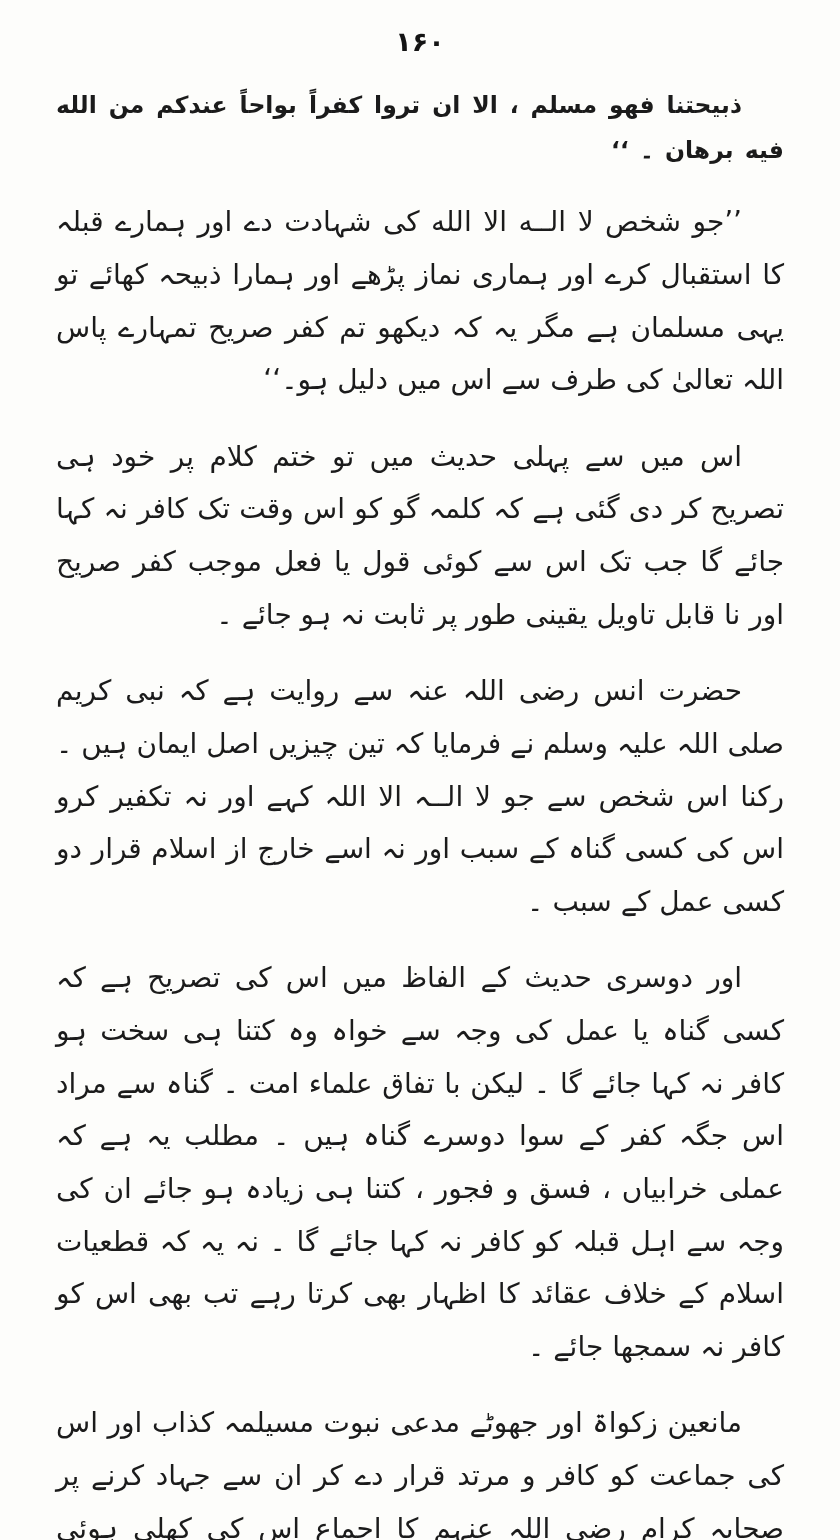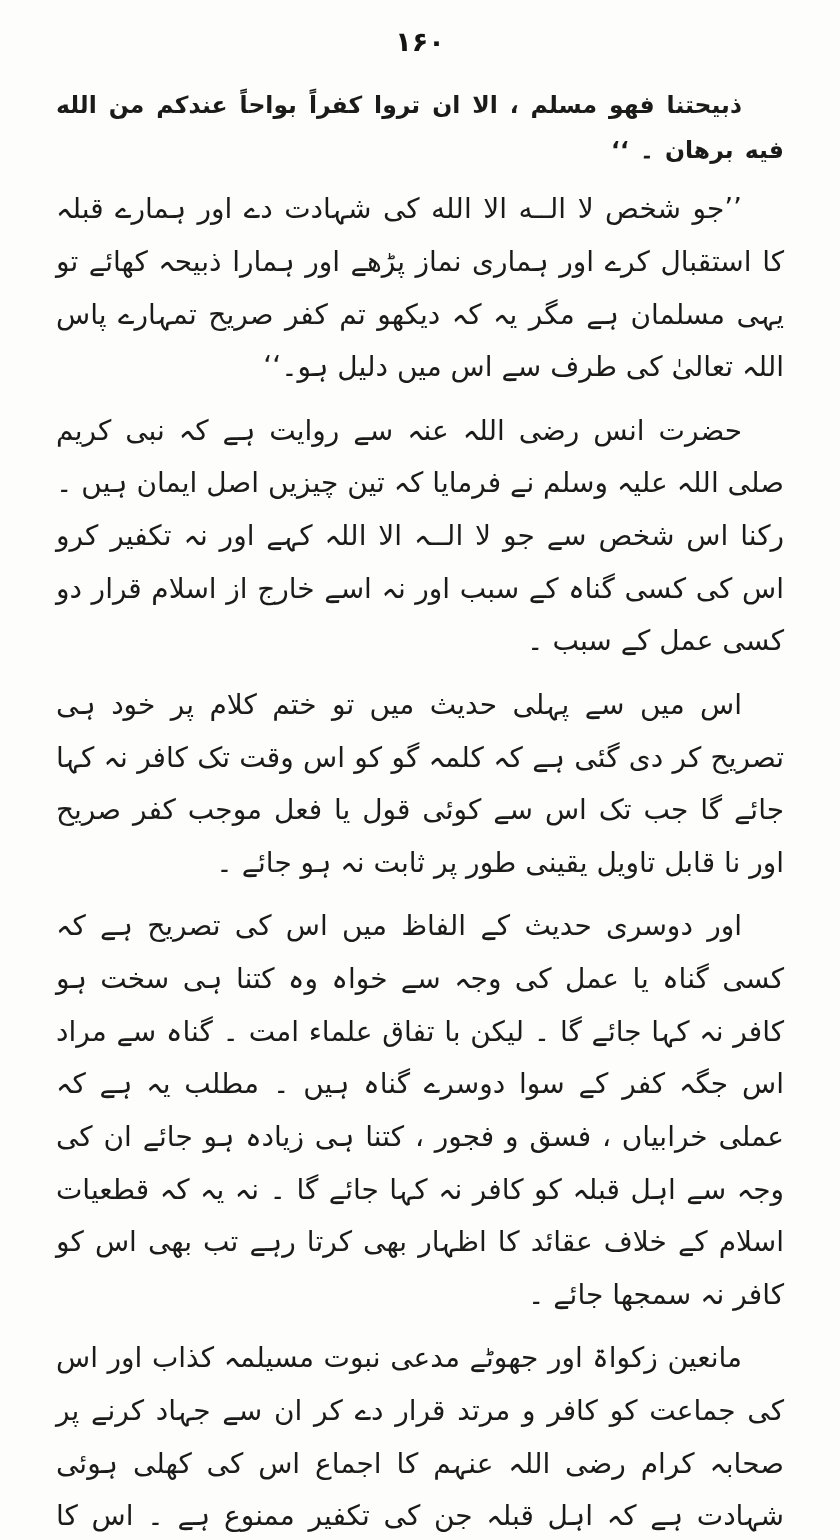--- a/index.html
+++ b/index.html
@@ -21,21 +21,21 @@
   }
   .page-number-top {
     text-align: center;
     font-size: 27px;
     font-weight: bold;
     letter-spacing: 2px;
     margin: 4px auto 26px auto;
     color: #141414;
   }
   p {
-    margin: 11px 0;
+    margin: 24px 0;
     text-align: justify;
     direction: rtl;
     unicode-bidi: embed;
   }
   .urdu {
     font-size: 28px;
     line-height: 1.88;
     text-indent: 42px;
   }
   .arabic {
@@ -59,23 +59,23 @@
 <div class="page">
 
   <div class="page-number-top">۱۶۰</div>
 
   <p class="arabic" lang="ar">ذبيحتنا فهو مسلم ، الا ان تروا كفراً بواحاً عندكم من الله فيه برهان ۔ ‘‘</p>
 
   <p class="urdu" lang="ur">’’جو شخص لا الــه الا الله کی شہادت دے اور ہمارے قبلہ کا استقبال کرے اور ہماری نماز پڑھے اور ہمارا ذبیحہ کھائے تو یہی مسلمان ہے مگر یہ کہ دیکھو تم کفر صریح تمہارے پاس اللہ تعالیٰ کی طرف سے اس میں دلیل ہو۔‘‘</p>
 
 
 
+  <p class="urdu" lang="ur">اس میں سے پہلی حدیث میں تو ختم کلام پر خود ہی تصریح کر دی گئی ہے کہ کلمہ گو کو اس وقت تک کافر نہ کہا جائے گا جب تک اس سے کوئی قول یا فعل موجب کفر صریح اور نا قابل تاویل یقینی طور پر ثابت نہ ہو جائے ۔</p>
+
   <p class="urdu" lang="ur">حضرت انس رضی اللہ عنہ سے روایت ہے کہ نبی کریم صلی اللہ علیہ وسلم نے فرمایا کہ تین چیزیں اصل ایمان ہیں ۔ رکنا اس شخص سے جو لا الــہ الا اللہ کہے اور نہ تکفیر کرو اس کی کسی گناہ کے سبب اور نہ اسے خارج از اسلام قرار دو کسی عمل کے سبب ۔</p>
-
-  <p class="urdu" lang="ur">اس میں سے پہلی حدیث میں تو ختم کلام پر خود ہی تصریح کر دی گئی ہے کہ کلمہ گو کو اس وقت تک کافر نہ کہا جائے گا جب تک اس سے کوئی قول یا فعل موجب کفر صریح اور نا قابل تاویل یقینی طور پر ثابت نہ ہو جائے ۔</p>
 
   <p class="urdu" lang="ur">اور دوسری حدیث کے الفاظ میں اس کی تصریح ہے کہ کسی گناہ یا عمل کی وجہ سے خواہ وہ کتنا ہی سخت ہو کافر نہ کہا جائے گا ۔ لیکن با تفاق علماء امت ۔ گناہ سے مراد اس جگہ کفر کے سوا دوسرے گناہ ہیں ۔ مطلب یہ ہے کہ عملی خرابیاں ، فسق و فجور ، کتنا ہی زیادہ ہو جائے ان کی وجہ سے اہل قبلہ کو کافر نہ کہا جائے گا ۔ نہ یہ کہ قطعیات اسلام کے خلاف عقائد کا اظہار بھی کرتا رہے تب بھی اس کو کافر نہ سمجھا جائے ۔</p>
 
   <p class="urdu" lang="ur">مانعین زکواۃ اور جھوٹے مدعی نبوت مسیلمہ کذاب اور اس کی جماعت کو کافر و مرتد قرار دے کر ان سے جہاد کرنے پر صحابہ کرام رضی اللہ عنہم کا اجماع اس کی کھلی ہوئی شہادت ہے کہ اہل قبلہ جن کی تکفیر ممنوع ہے ۔ اس کا مفہوم یہ نہیں کہ جو قبلہ کی طرف منہ کر لے یا نماز پڑھ لے ۔ اس کو کسی عقیدہ باطلہ کی وجہ سے بھی کافر نہ کہا جائے بلکہ معلوم ہوا کہ کلمہ گو یا اہل قبلہ یہ دو اصطلاحی لفظ ہیں ۔ ان کے مفہوم میں صرف وہ مسلمان داخل ہیں جو شعائر اسلام نماز وغیرہ کے پابند ہونے کے ساتھ تمام موجبات کفر اور عقائد باطلہ سے پاک ہوں ۔</p>
 
   <div class="page-number-bottom">۳۴</div>
 
 </div>
 
 </body></html>

